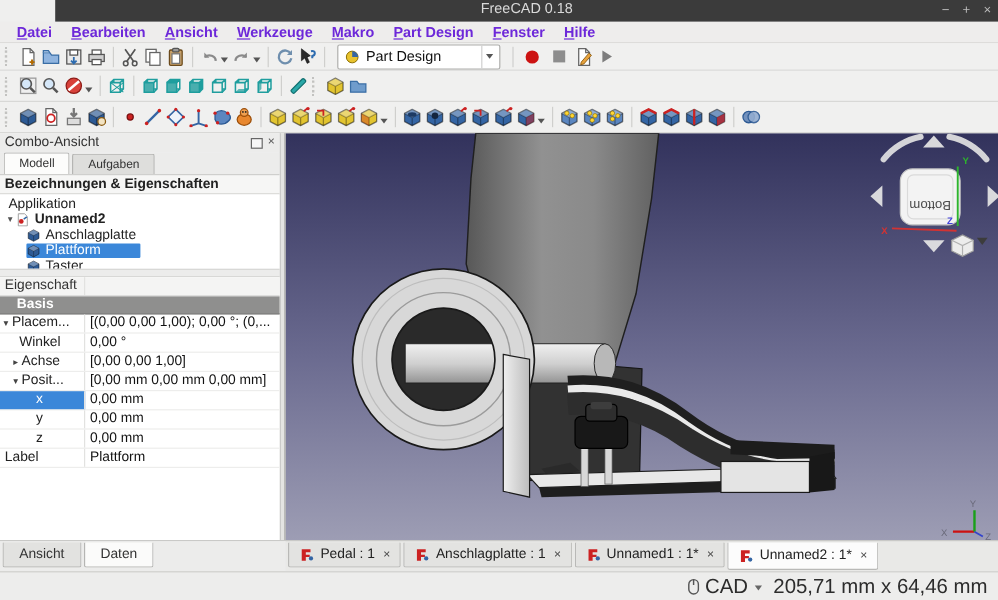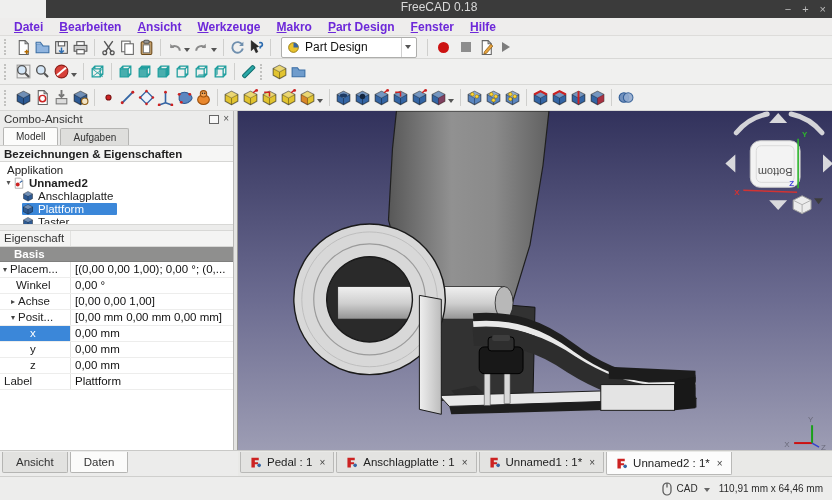--- a/index.html
+++ b/index.html
@@ -69,21 +69,21 @@
   .btabs-left{width:236px;flex:0 0 236px;display:flex;align-items:flex-start;padding:1px 0 0 2px;background:#ececeb;}
   .btab{height:20px;display:flex;align-items:center;padding:0 13px;border:1px solid #b5b5b3;border-top:none;background:#e2e2e0;margin-right:2px;border-radius:0 0 2px 2px;font-size:11.5px;color:#333;}
   .btab.active{background:#fbfbfa;}
   .mditabs{flex:1;display:flex;align-items:flex-start;padding:1px 0 0 2px;}
   .mtab{height:20px;display:flex;align-items:center;gap:5px;padding:0 8px;border:1px solid #b9b9b7;border-top:none;background:#e3e3e1;margin-right:2px;border-radius:0 0 2px 2px;font-size:11.5px;color:#222;white-space:nowrap;}
   .mtab.active{background:#fcfcfc;height:22px;}
   .mtab .x{font-size:10px;color:#444;margin-left:2px;}
   .mico{width:13px;height:13px;flex:0 0 13px;}
   
   .status{height:23px;flex:0 0 23px;background:#ededec;border-top:1px solid #cfcfcd;display:flex;align-items:center;}
-  .statright{margin-left:auto;display:flex;align-items:center;gap:5px;padding-right:9px;color:#2c2c2c;font-size:10px;}
+  .statright{margin-left:auto;display:flex;align-items:center;gap:5px;padding-right:9px;color:#2c2c2c;font-size:17px;}
   .scaret{width:0;height:0;border-left:3px solid transparent;border-right:3px solid transparent;border-top:4px solid #666;margin:2px 4px 0 1px;}
 </style>
 </head>
 <body>
 
 <svg width="0" height="0" style="position:absolute">
   <defs>
     <g id="box3d">
         <path d="M2 5.2 8 2l6 3.2v6.4L8 14.8 2 11.6z" fill="currentColor" stroke="rgba(0,0,0,.5)" stroke-linejoin="round"></path>
         <path d="M2 5.2 8 8.4l6-3.2M8 8.4v6.2" fill="none" stroke="rgba(0,0,0,.35)"></path>
@@ -663,17 +663,17 @@
   </div>
 
   <div class="status">
     <div class="statright">
       <svg width="10" height="14" viewBox="0 0 10 14">
           <rect x="1" y="1" width="8" height="12" rx="4" fill="none" stroke="#555" stroke-width="1.2"></rect>
           <path d="M5 1v4.5" stroke="#555" stroke-width="1.2"></path>
         </svg>
       <span>CAD</span>
       <span class="scaret"></span>
-      <span>110,91 mm x 64,46 mm</span>
+      <span>205,71 mm x 64,46 mm</span>
     </div>
   </div>
 
 </div>
 
 </body></html>

